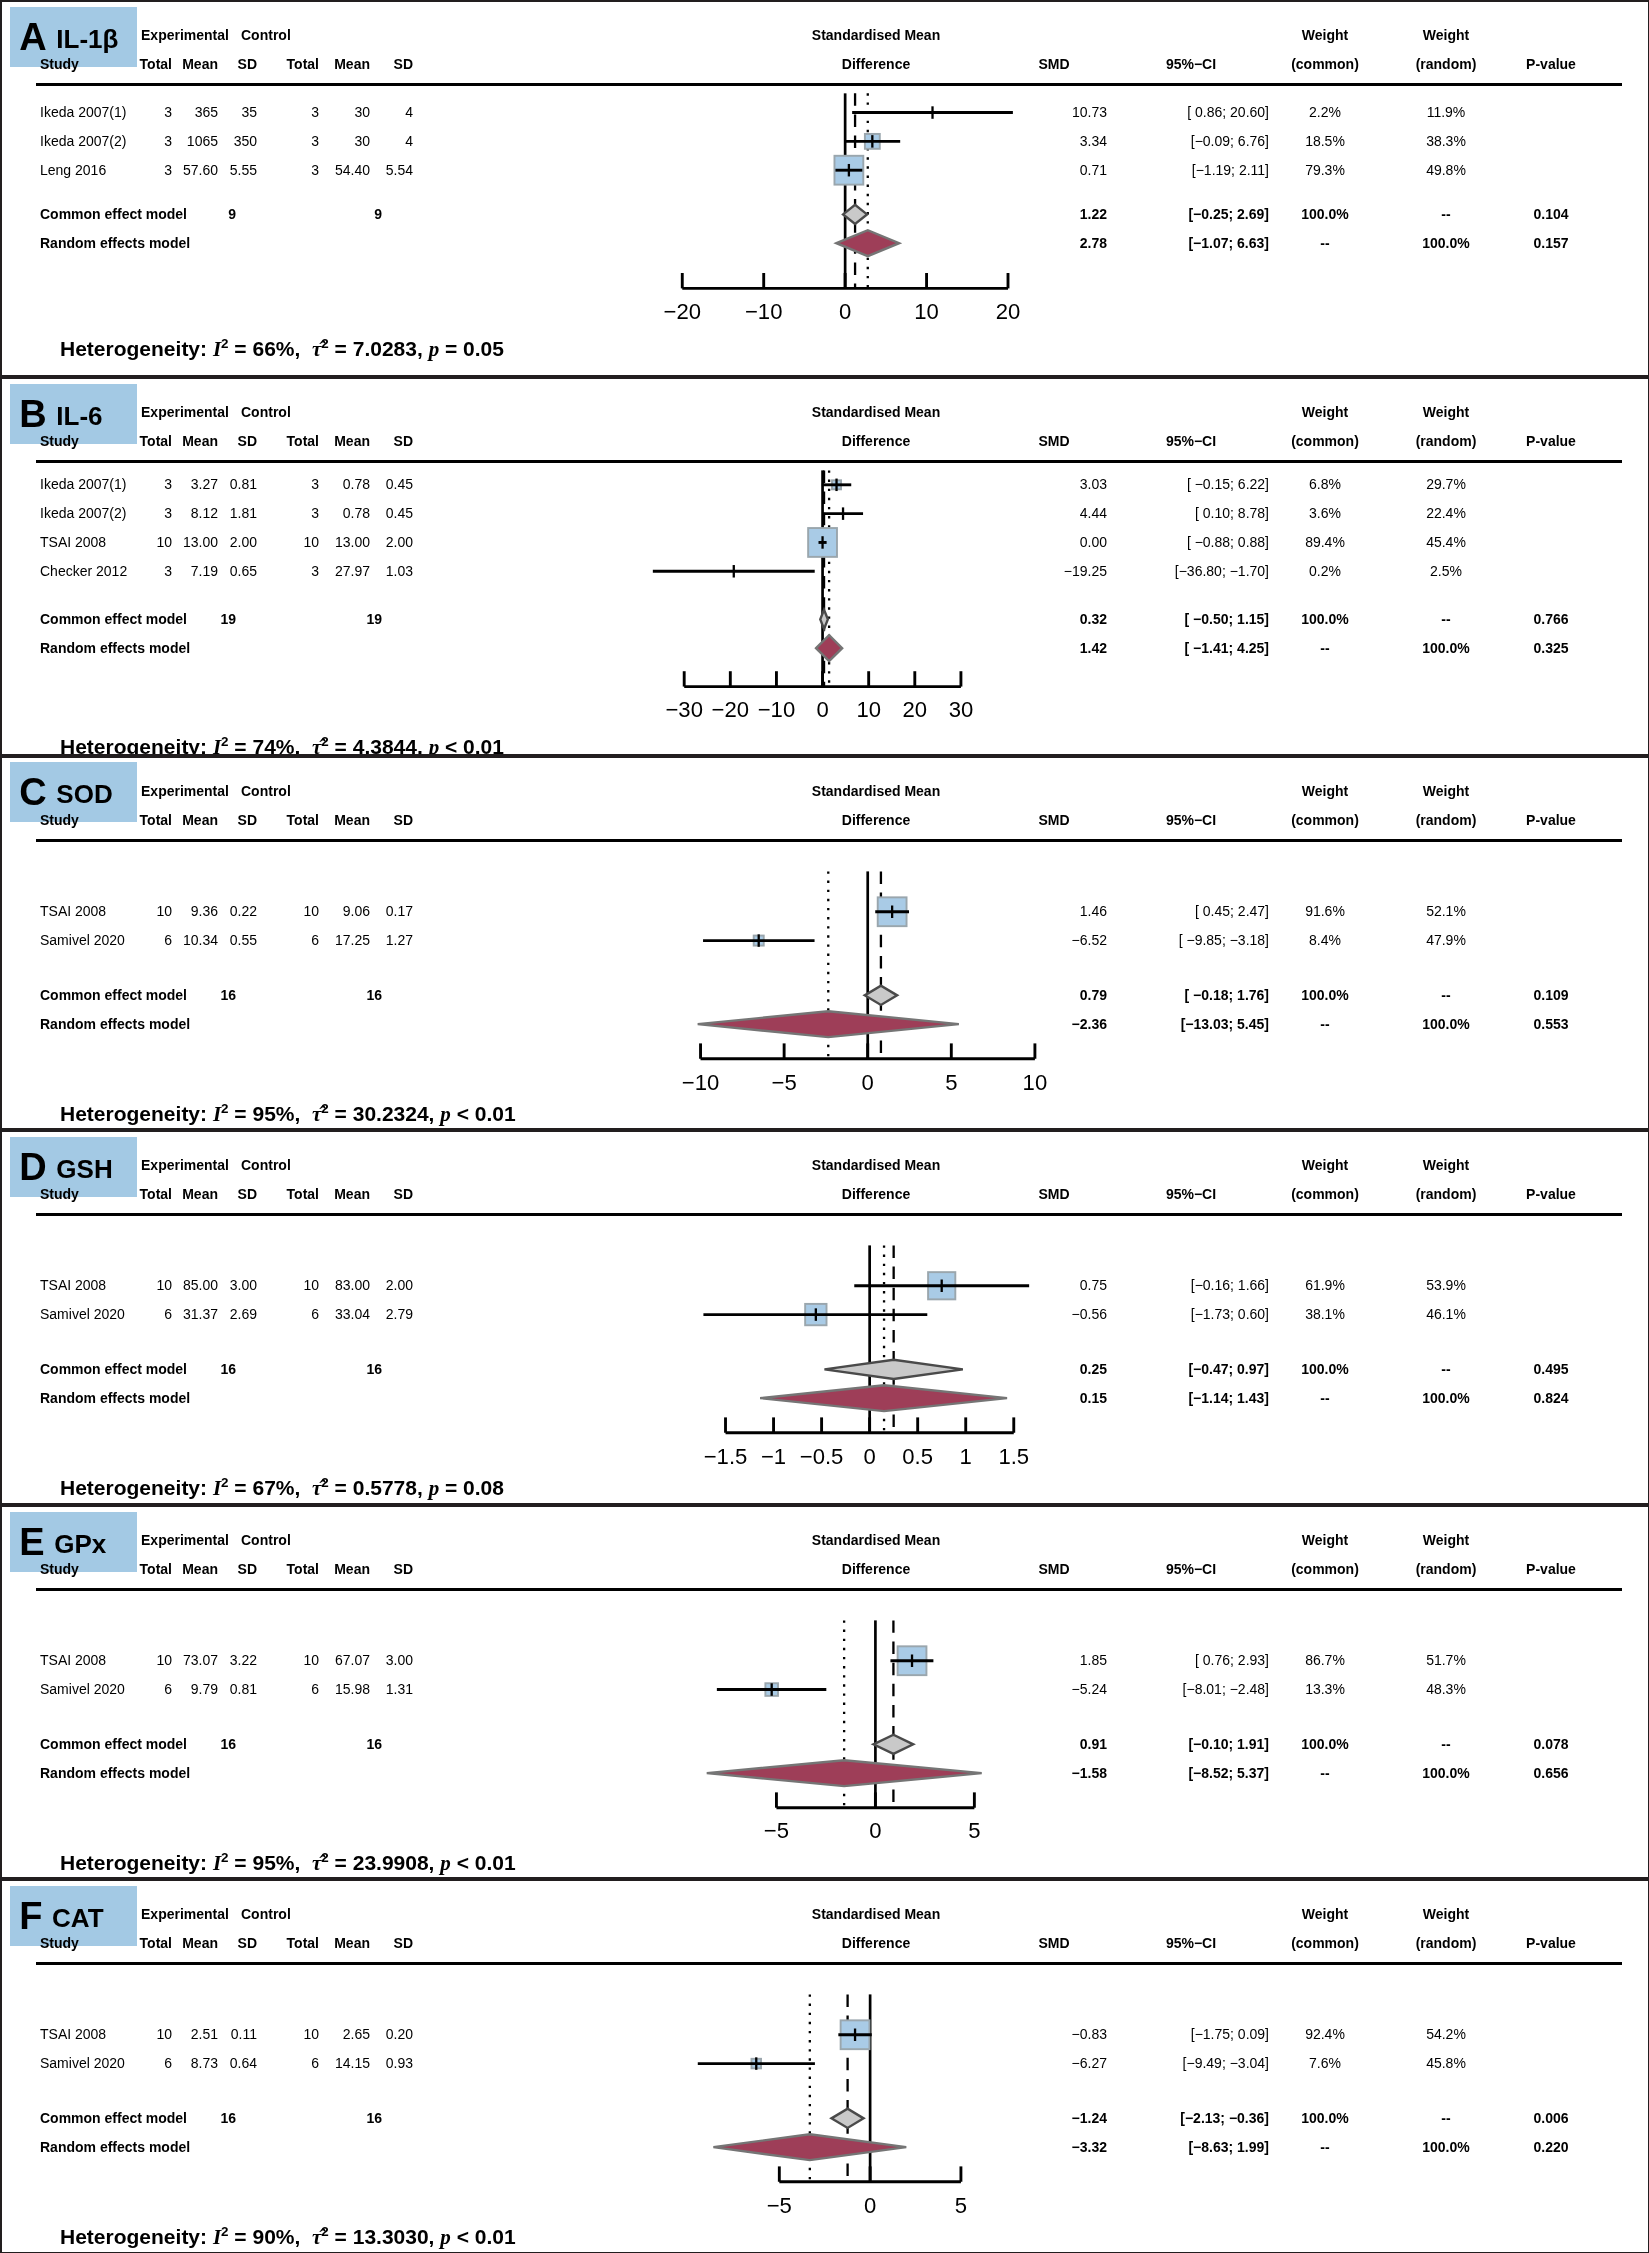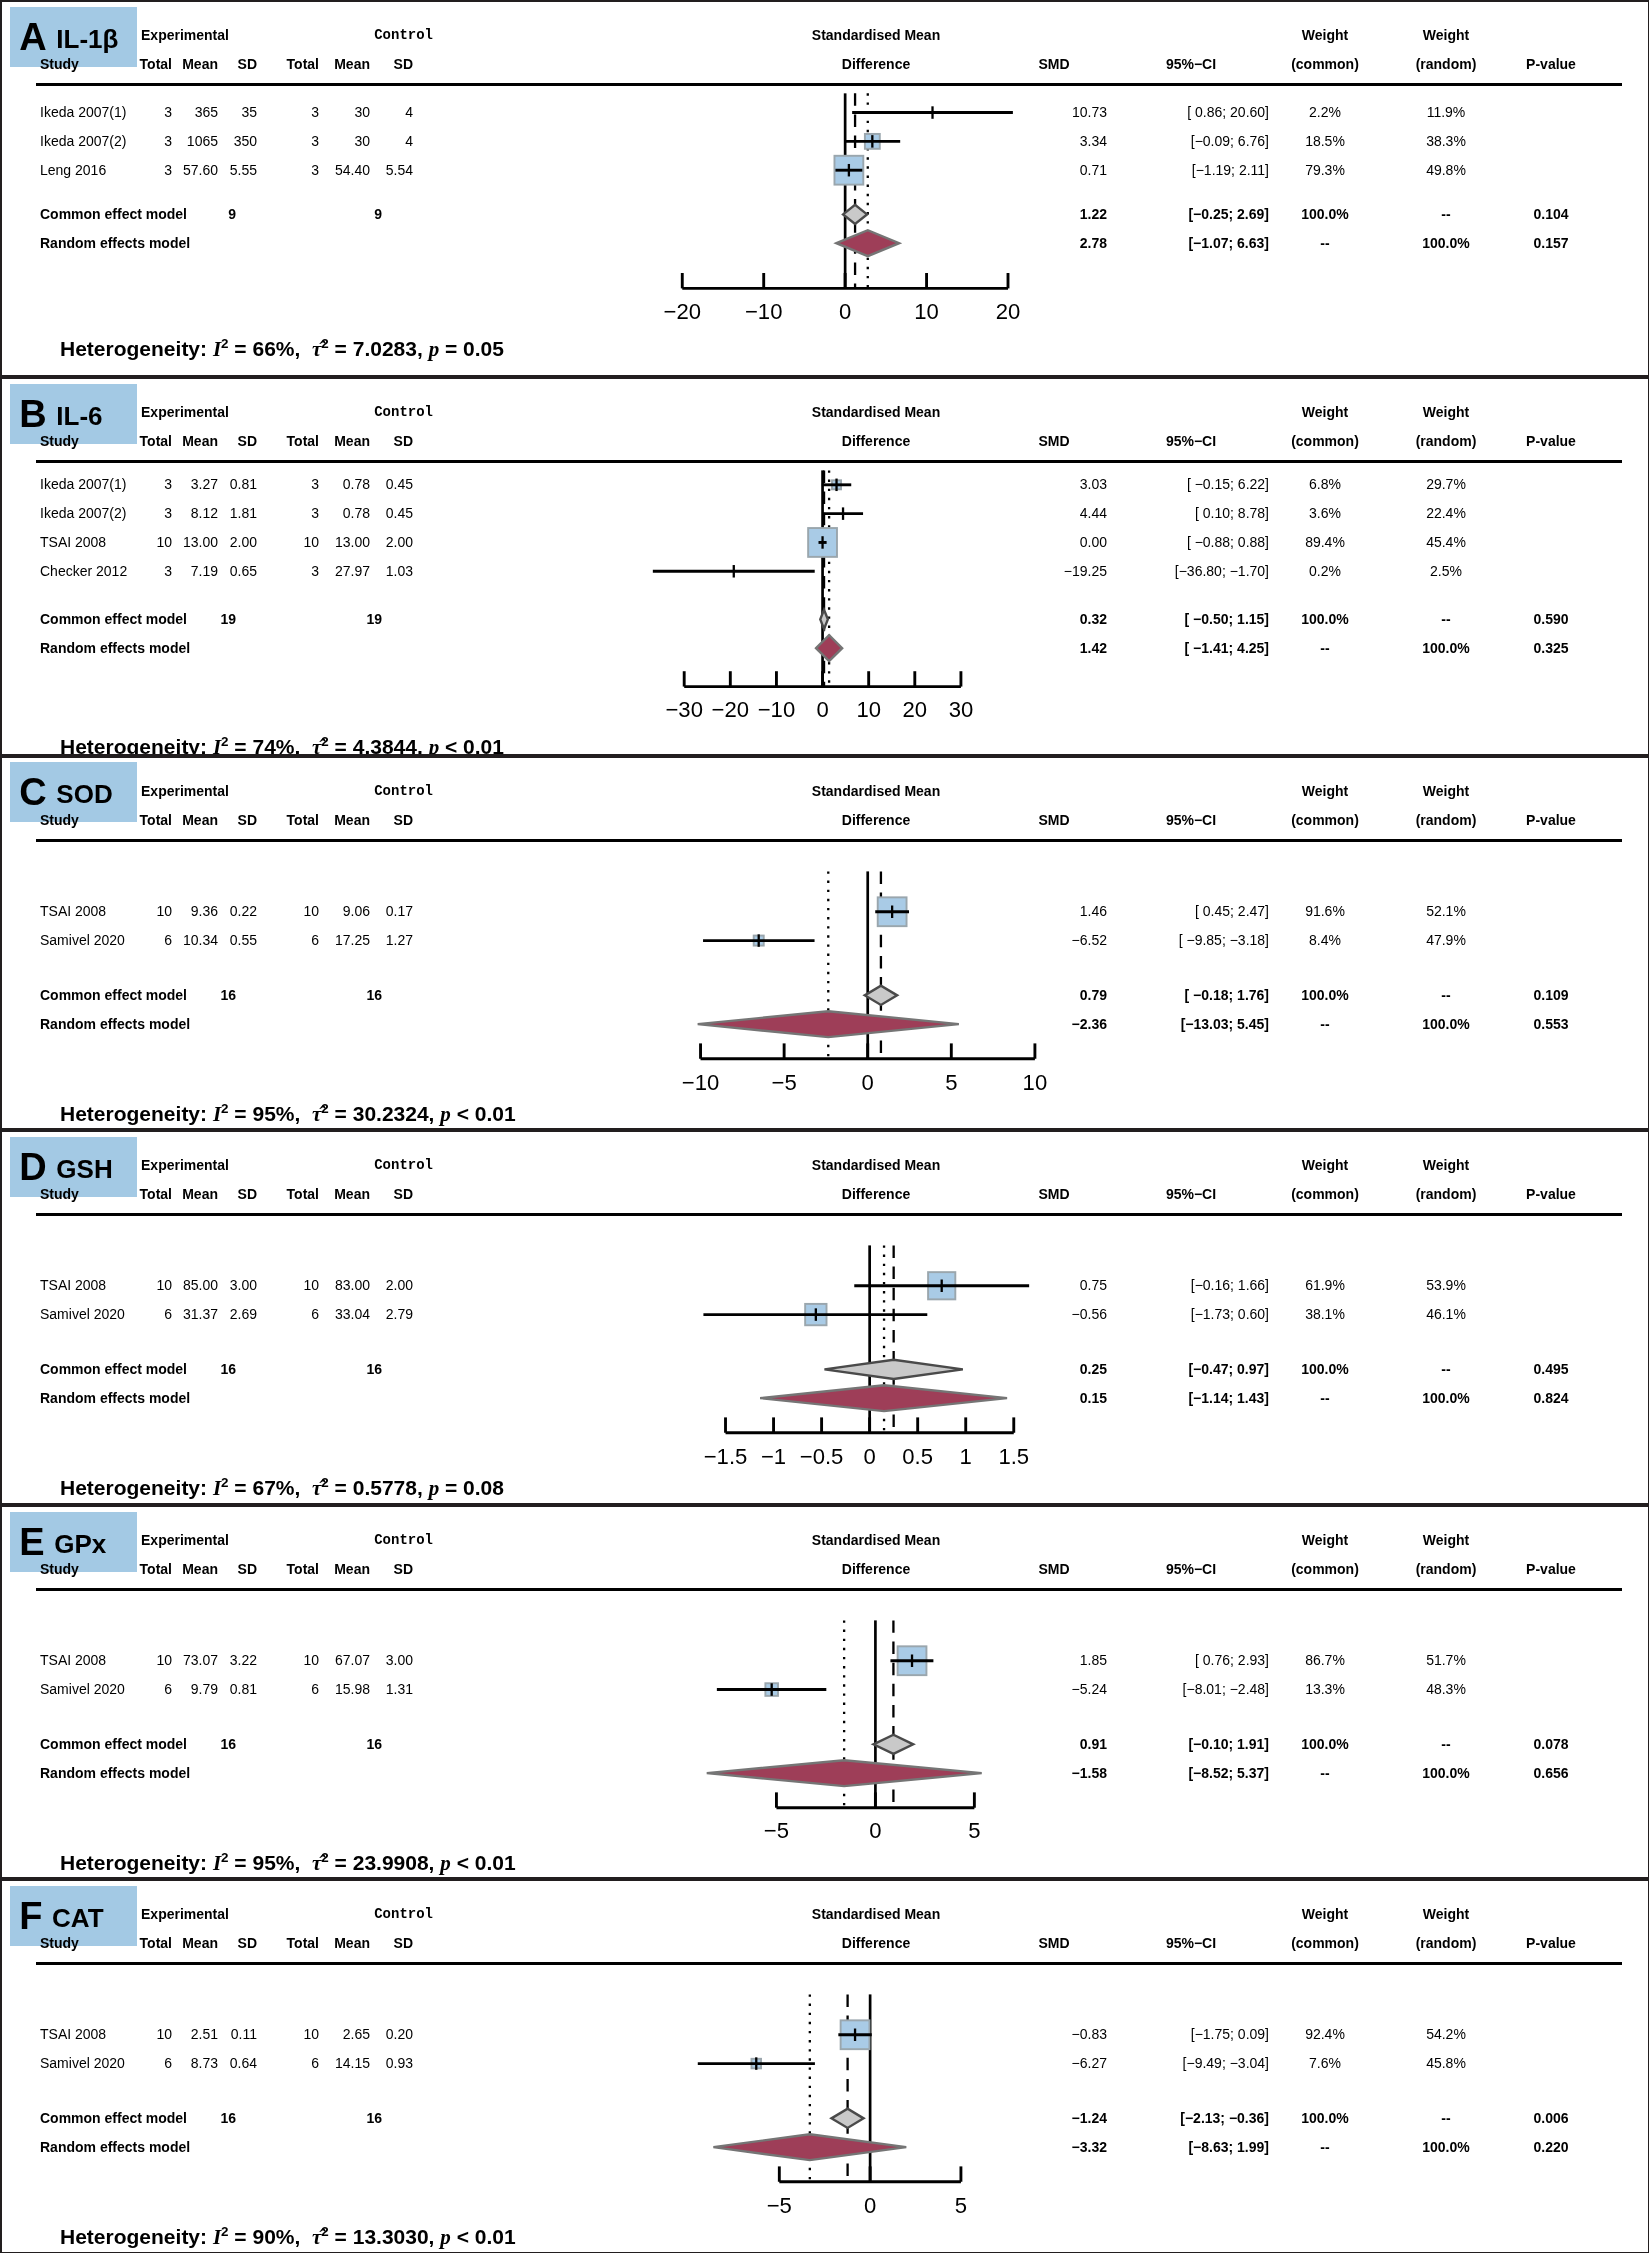--- a/index.html
+++ b/index.html
@@ -21,21 +21,21 @@
   .c-cm{left:289px;width:79px;text-align:right;}
   .c-cs{left:332px;width:79px;text-align:right;}
   .c-pet{left:157px;width:77px;text-align:right;}
   .c-pct{left:303px;width:77px;text-align:right;}
   .c-smd{left:999px;width:106px;text-align:right;}
   .c-ci{left:1111px;width:156px;text-align:right;}
   .c-wc{left:1270px;width:106px;text-align:center;}
   .c-wr{left:1391px;width:106px;text-align:center;}
   .c-p{left:1499px;width:100px;text-align:center;}
   .h-exp{left:87px;width:192px;text-align:center;}
-  .h-ctl{left:239px;width:192px;text-align:right;font-family:Liberation Mono, monospace;}
+  .h-ctl{left:239px;width:192px;text-align:left;}
   .h-smdbox{left:682px;width:384px;text-align:center;}
   .rule{position:absolute;left:34px;right:26px;height:2.9px;background:#000;}
   .het{position:absolute;left:23px;height:27px;line-height:27px;font-size:21px;white-space:pre;font-weight:bold;}
   .het i{font-family:"Liberation Serif",serif;font-style:italic;}
   .het sup{font-size:13.4px;vertical-align:super;line-height:0;}
   svg.plot{position:absolute;left:0;top:0;pointer-events:none;}
 </style>
 </head>
 <body>
 
@@ -252,21 +252,21 @@
       </div>
 
     <div class="trow b" style="top: 228px;">
       <span class="c-study">Common effect model</span>
       <span class="c-pet">19</span>
       <span class="c-pct">19</span>
       <span class="c-smd">0.32</span>
       <span class="c-ci">[ −0.50; 1.15]</span>
       <span class="c-wc">100.0%</span>
       <span class="c-wr">--</span>
-      <span class="c-p">0.590</span>
+      <span class="c-p">0.766</span>
     </div>
 
     <div class="trow b" style="top: 257px;">
       <span class="c-study">Random effects model</span>
       <span class="c-smd">1.42</span>
       <span class="c-ci">[ −1.41; 4.25]</span>
       <span class="c-wc">--</span>
       <span class="c-wr">100.0%</span>
       <span class="c-p">0.325</span>
     </div>

